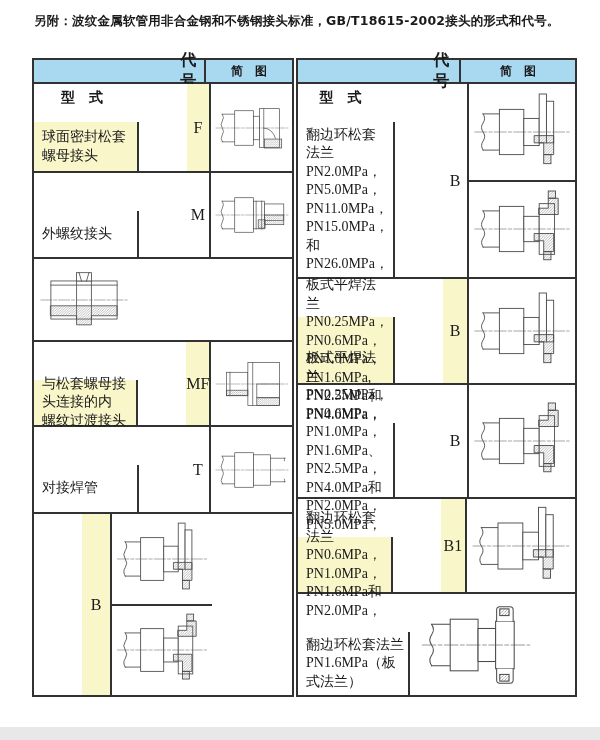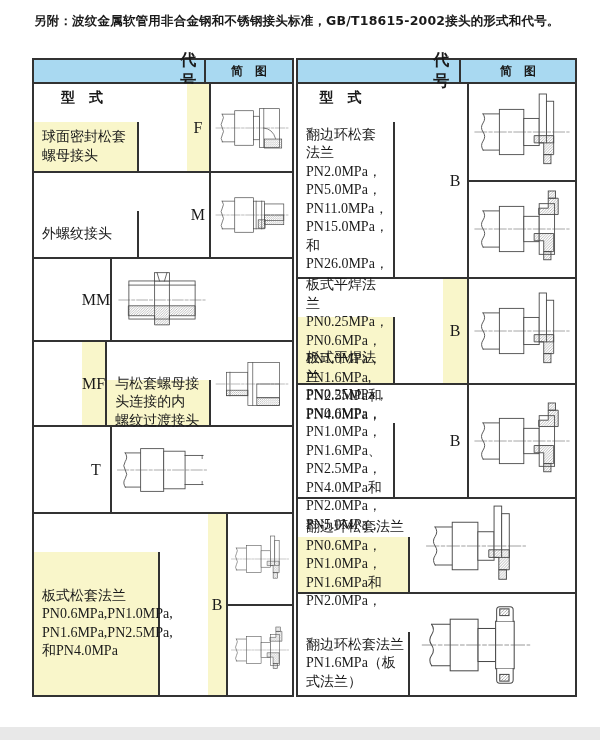--- a/index.html
+++ b/index.html
@@ -98,21 +98,20 @@
     <rect x="146" y="90" width="56" height="28" fill="url(#h1)"></rect>
     <rect x="128" y="104" width="20" height="24" fill="url(#h1)"></rect>
                 <line x1="6" y1="90" x2="214" y2="90" stroke="#5a5a5a" stroke-width="1.2" stroke-dasharray="26 5 7 5"></line>
        </g>
      </svg>
           </div>
       </div>
     </div>
 
     <div class="row" style="height:81px">
-      <div class="c code">MM</div>
       <div class="c diagcol">
         <div class="dcell">
             <svg viewBox="0 0 220 180" preserveAspectRatio="xMidYMid meet">
        <defs>
          <pattern id="h3" width="6" height="6" patternUnits="userSpaceOnUse">
            <path d="M-1 7 L7 -1" stroke="#777" stroke-width="1.1"></path>
          </pattern>
        </defs>
        <g stroke="#4a4a4a" stroke-width="2" fill="none" stroke-linecap="square">
 
@@ -125,23 +124,23 @@
     <line x1="122" y1="24" x2="116" y2="44"></line>
     <polygon points="30,104 190,104 190,128 128,128 128,150 92,150 92,128 30,128" fill="url(#h3)"></polygon>
                 <line x1="6" y1="90" x2="214" y2="90" stroke="#5a5a5a" stroke-width="1.2" stroke-dasharray="26 5 7 5"></line>
        </g>
      </svg>
           </div>
       </div>
     </div>
 
     <div class="row" style="height:83px">
-      <div class="c code hl">MF</div>
       <div class="c type hl">与松套螺母接头连接的内
 螺纹过渡接头</div>
+      <div class="c code hl">MF</div>
       <div class="c diagcol">
         <div class="dcell">
             <svg viewBox="0 0 220 180" preserveAspectRatio="xMidYMid meet">
        <defs>
          <pattern id="h4" width="6" height="6" patternUnits="userSpaceOnUse">
            <path d="M-1 7 L7 -1" stroke="#777" stroke-width="1.1"></path>
          </pattern>
        </defs>
        <g stroke="#4a4a4a" stroke-width="2" fill="none" stroke-linecap="square">
 
@@ -153,20 +152,21 @@
     <rect x="36" y="108" width="62" height="16" fill="url(#h4)"></rect>
     <rect x="124" y="130" width="66" height="22" fill="url(#h4)"></rect>
                 <line x1="6" y1="90" x2="214" y2="90" stroke="#5a5a5a" stroke-width="1.2" stroke-dasharray="26 5 7 5"></line>
        </g>
      </svg>
           </div>
       </div>
     </div>
 
     <div class="row" style="height:85px">
+      <div class="c type">对接焊管</div>
       <div class="c code">T</div>
       <div class="c diagcol">
         <div class="dcell">
             <svg viewBox="0 0 220 180" preserveAspectRatio="xMidYMid meet">
        <defs>
          <pattern id="h5" width="6" height="6" patternUnits="userSpaceOnUse">
            <path d="M-1 7 L7 -1" stroke="#777" stroke-width="1.1"></path>
          </pattern>
        </defs>
        <g stroke="#4a4a4a" stroke-width="2" fill="none" stroke-linecap="square">
@@ -181,24 +181,20 @@
     <line x1="204" y1="56" x2="204" y2="64" stroke-dasharray="2 3"></line>
     <line x1="204" y1="124" x2="204" y2="116" stroke-dasharray="2 3"></line>
                 <line x1="6" y1="90" x2="214" y2="90" stroke="#5a5a5a" stroke-width="1.2" stroke-dasharray="26 5 7 5"></line>
        </g>
      </svg>
           </div>
       </div>
     </div>
 
     <div class="row" style="height:181px">
-      <div class="c type hl">板式松套法兰
-PN0.6MPa,PN1.0MPa,
-PN1.6MPa,PN2.5MPa,
-和PN4.0MPa</div>
       <div class="c code hl">B</div>
       <div class="c diagcol">
         <div class="dcell">
             <svg viewBox="0 0 220 180" preserveAspectRatio="xMidYMid meet">
        <defs>
          <pattern id="h6" width="6" height="6" patternUnits="userSpaceOnUse">
            <path d="M-1 7 L7 -1" stroke="#777" stroke-width="1.1"></path>
          </pattern>
        </defs>
        <g stroke="#4a4a4a" stroke-width="2" fill="none" stroke-linecap="square">
@@ -369,20 +365,21 @@
        </g>
      </svg>
           </div>
       </div>
     </div>
 
     <div class="row" style="height:93px">
       <div class="c type hl">翻边环松套法兰
 PN0.6MPa，PN1.0MPa，
 PN1.6MPa和PN2.0MPa，</div>
+      <div class="c code hl">B1</div>
       <div class="c diagcol">
         <div class="dcell">
             <svg viewBox="0 0 220 180" preserveAspectRatio="xMidYMid meet">
        <defs>
          <pattern id="h12" width="6" height="6" patternUnits="userSpaceOnUse">
            <path d="M-1 7 L7 -1" stroke="#777" stroke-width="1.1"></path>
          </pattern>
        </defs>
        <g stroke="#4a4a4a" stroke-width="2" fill="none" stroke-linecap="square">
 

